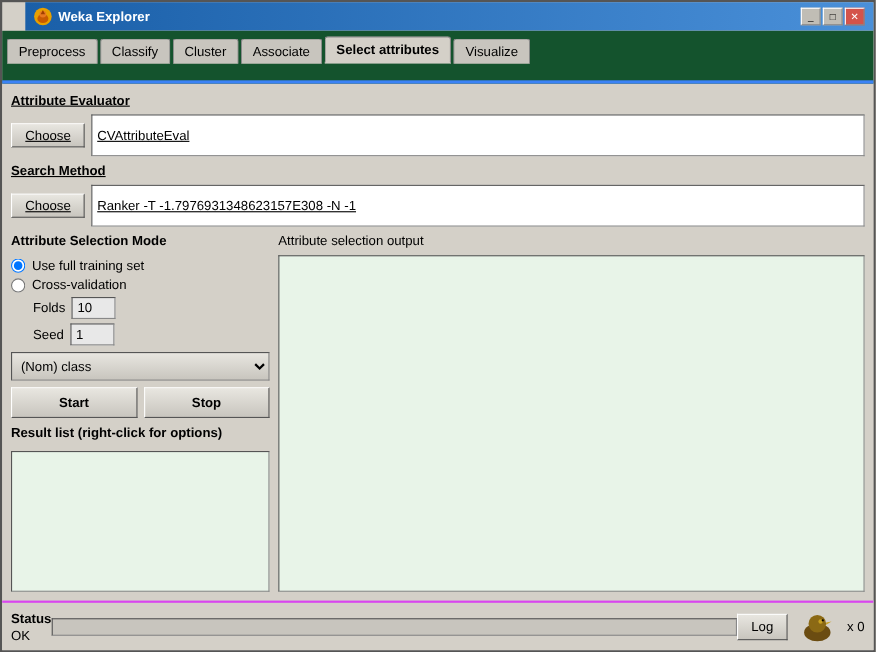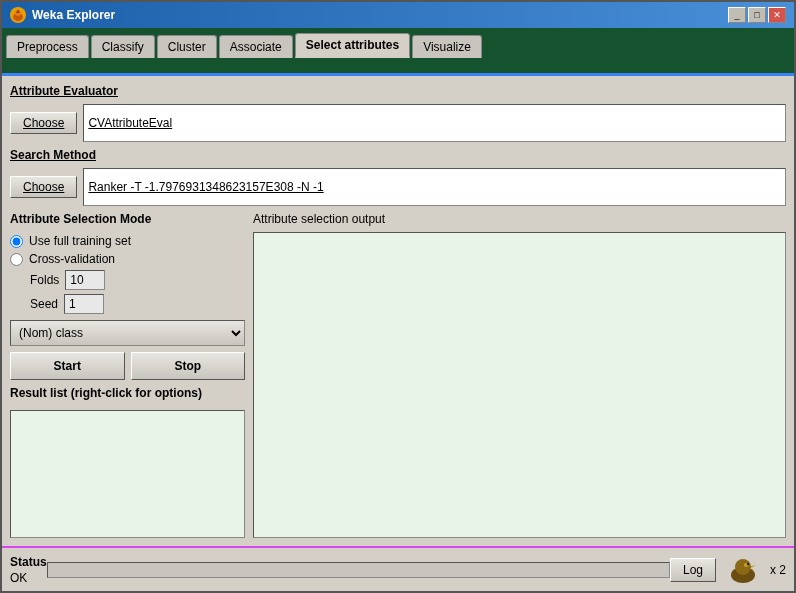--- a/index.html
+++ b/index.html
@@ -23,20 +23,21 @@
 
     .title-bar {
       background: linear-gradient(to right, #1a5fa8, #4a90d9);
       color: white;
       padding: 4px 8px;
       display: flex;
       align-items: center;
       justify-content: space-between;
       height: 26px;
       flex-shrink: 0;
+      margin-left: 21px;
     }
 
     .title-bar-left {
       display: flex;
       align-items: center;
       gap: 6px;
     }
 
     .title-icon {
       width: 16px;
@@ -485,17 +486,17 @@
       <div class="status-right">
         <button class="log-btn">Log</button>
 
         <svg width="38" height="30" viewBox="0 0 38 30">
           <ellipse cx="19" cy="20" rx="12" ry="8" fill="#6b4c11"></ellipse>
           <ellipse cx="19" cy="12" rx="8" ry="8" fill="#8b6914"></ellipse>
           <ellipse cx="22" cy="10" rx="2" ry="2" fill="#c8a020"></ellipse>
           <circle cx="24" cy="9" r="1" fill="#000"></circle>
           <polygon points="27,11 32,10 27,13" fill="#c8a020"></polygon>
         </svg>
-        <span class="x-count">x 2</span>
+        <span class="x-count">x 0</span>
       </div>
     </div>
   </div>
 </div>
 
 </body></html>

